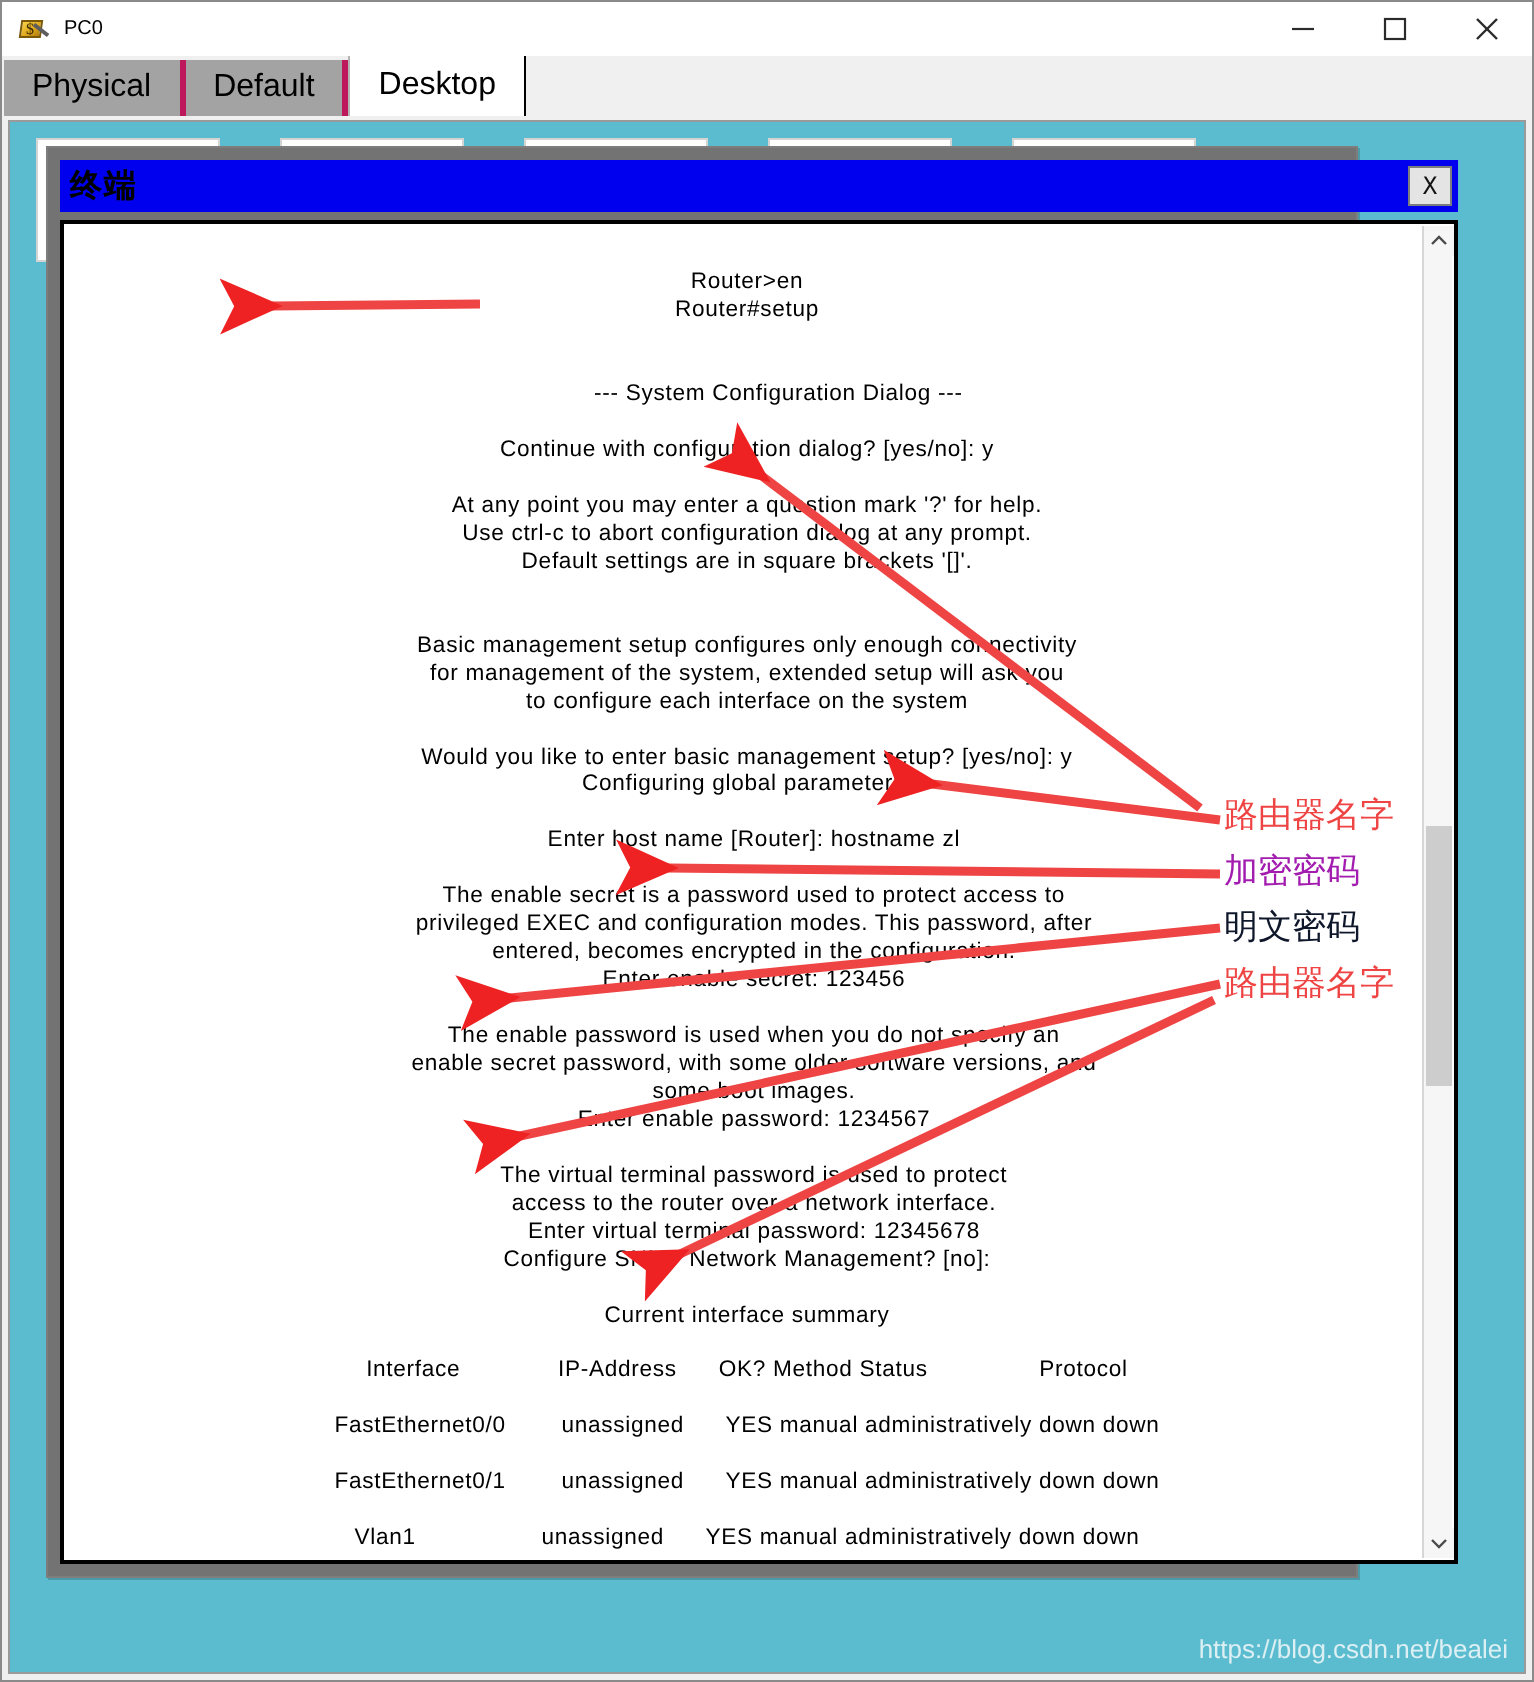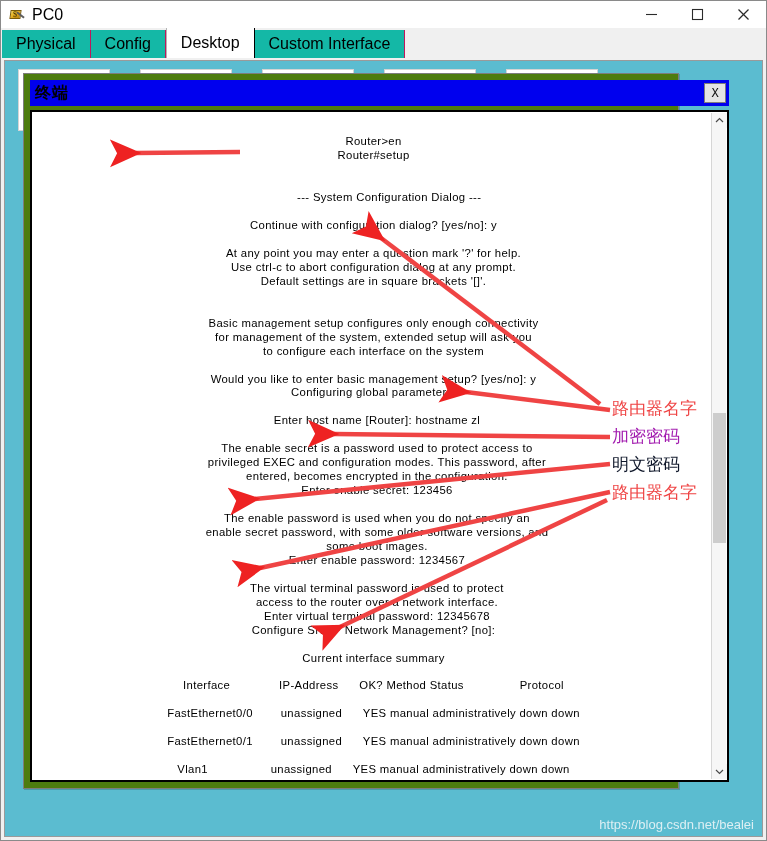--- a/index.html
+++ b/index.html
@@ -58,21 +58,21 @@
     font-size: 8px; line-height: 9px;
     color: #3a2a00; font-family: "Liberation Serif", serif;
   }
   #app-icon .ic-wand {
     position: absolute; left: 7px; top: 6px;
     width: 9px; height: 2px;
     background: #5d5d5d;
     transform: rotate(38deg);
   }
   #app-title {
-    font-size: 16px;
+    font-size: 10px;
     color: #000;
     font-family: "Liberation Sans", sans-serif;
     white-space: nowrap;
   }
   #window-buttons {
     position: absolute;
     right: 0; top: 0;
     height: 27px;
     display: flex;
   }
@@ -94,22 +94,22 @@
     padding-left: 1px;
     box-sizing: border-box;
   }
   .tab {
     height: 28px;
     padding: 0 14px;
     display: flex; align-items: center;
     font-size: 16px;
     font-family: "Liberation Sans", sans-serif;
     color: #000;
-    background: #14b8a6;
-    border-right: 1px solid #be185d;
+    background: #a3a3a3;
+    border-right: 3px solid #be185d;
     box-sizing: border-box;
     white-space: nowrap;
   }
   .tab.active {
     background: #ffffff;
     border-right: 1px solid #000000;
     border-left: 1px solid #b4b4b4;
     height: 30px;
   }
 
@@ -179,21 +179,21 @@
     display: block;
   }
   .di-cloud i:nth-child(1){ left:0; top:6px; width:26px; height:20px;}
   .di-cloud i:nth-child(2){ left:20px; top:0; width:30px; height:24px;}
 
   
   #terminal-window {
     position: absolute;
     left: 18px; top: 12px;
     width: 656px; height: 716px;
-    background: #4d7c0f;
+    background: #737373;
     border: 1px solid #7d7d7d;
     box-sizing: border-box;
     box-shadow: 1px 1px 0 rgba(0,0,0,0.18);
   }
   #terminal-titlebar {
     position: absolute;
     left: 6px; top: 6px;
     width: 699px; height: 26px;
     background: #0000ee;
     box-sizing: border-box;
@@ -321,23 +321,22 @@
         <svg width="13" height="13" viewBox="0 0 13 13">
             <line x1="1.5" y1="1.5" x2="11.5" y2="11.5" stroke="#2b2b2b" stroke-width="1.2"></line>
             <line x1="11.5" y1="1.5" x2="1.5" y2="11.5" stroke="#2b2b2b" stroke-width="1.2"></line>
           </svg>
       </div>
     </div>
   </div>
 
   <div id="tabstrip">
     <div class="tab">Physical</div>
-    <div class="tab">Config</div>
+    <div class="tab">Default</div>
     <div class="tab active">Desktop</div>
-    <div class="tab">Custom Interface</div>
   </div>
 
   <div id="desktop-pane">
 
     <div id="desktop-icons">
       <div class="desk-icon">
         <span class="di-monitor">
             <span class="scr"></span>
           </span>
       </div>

